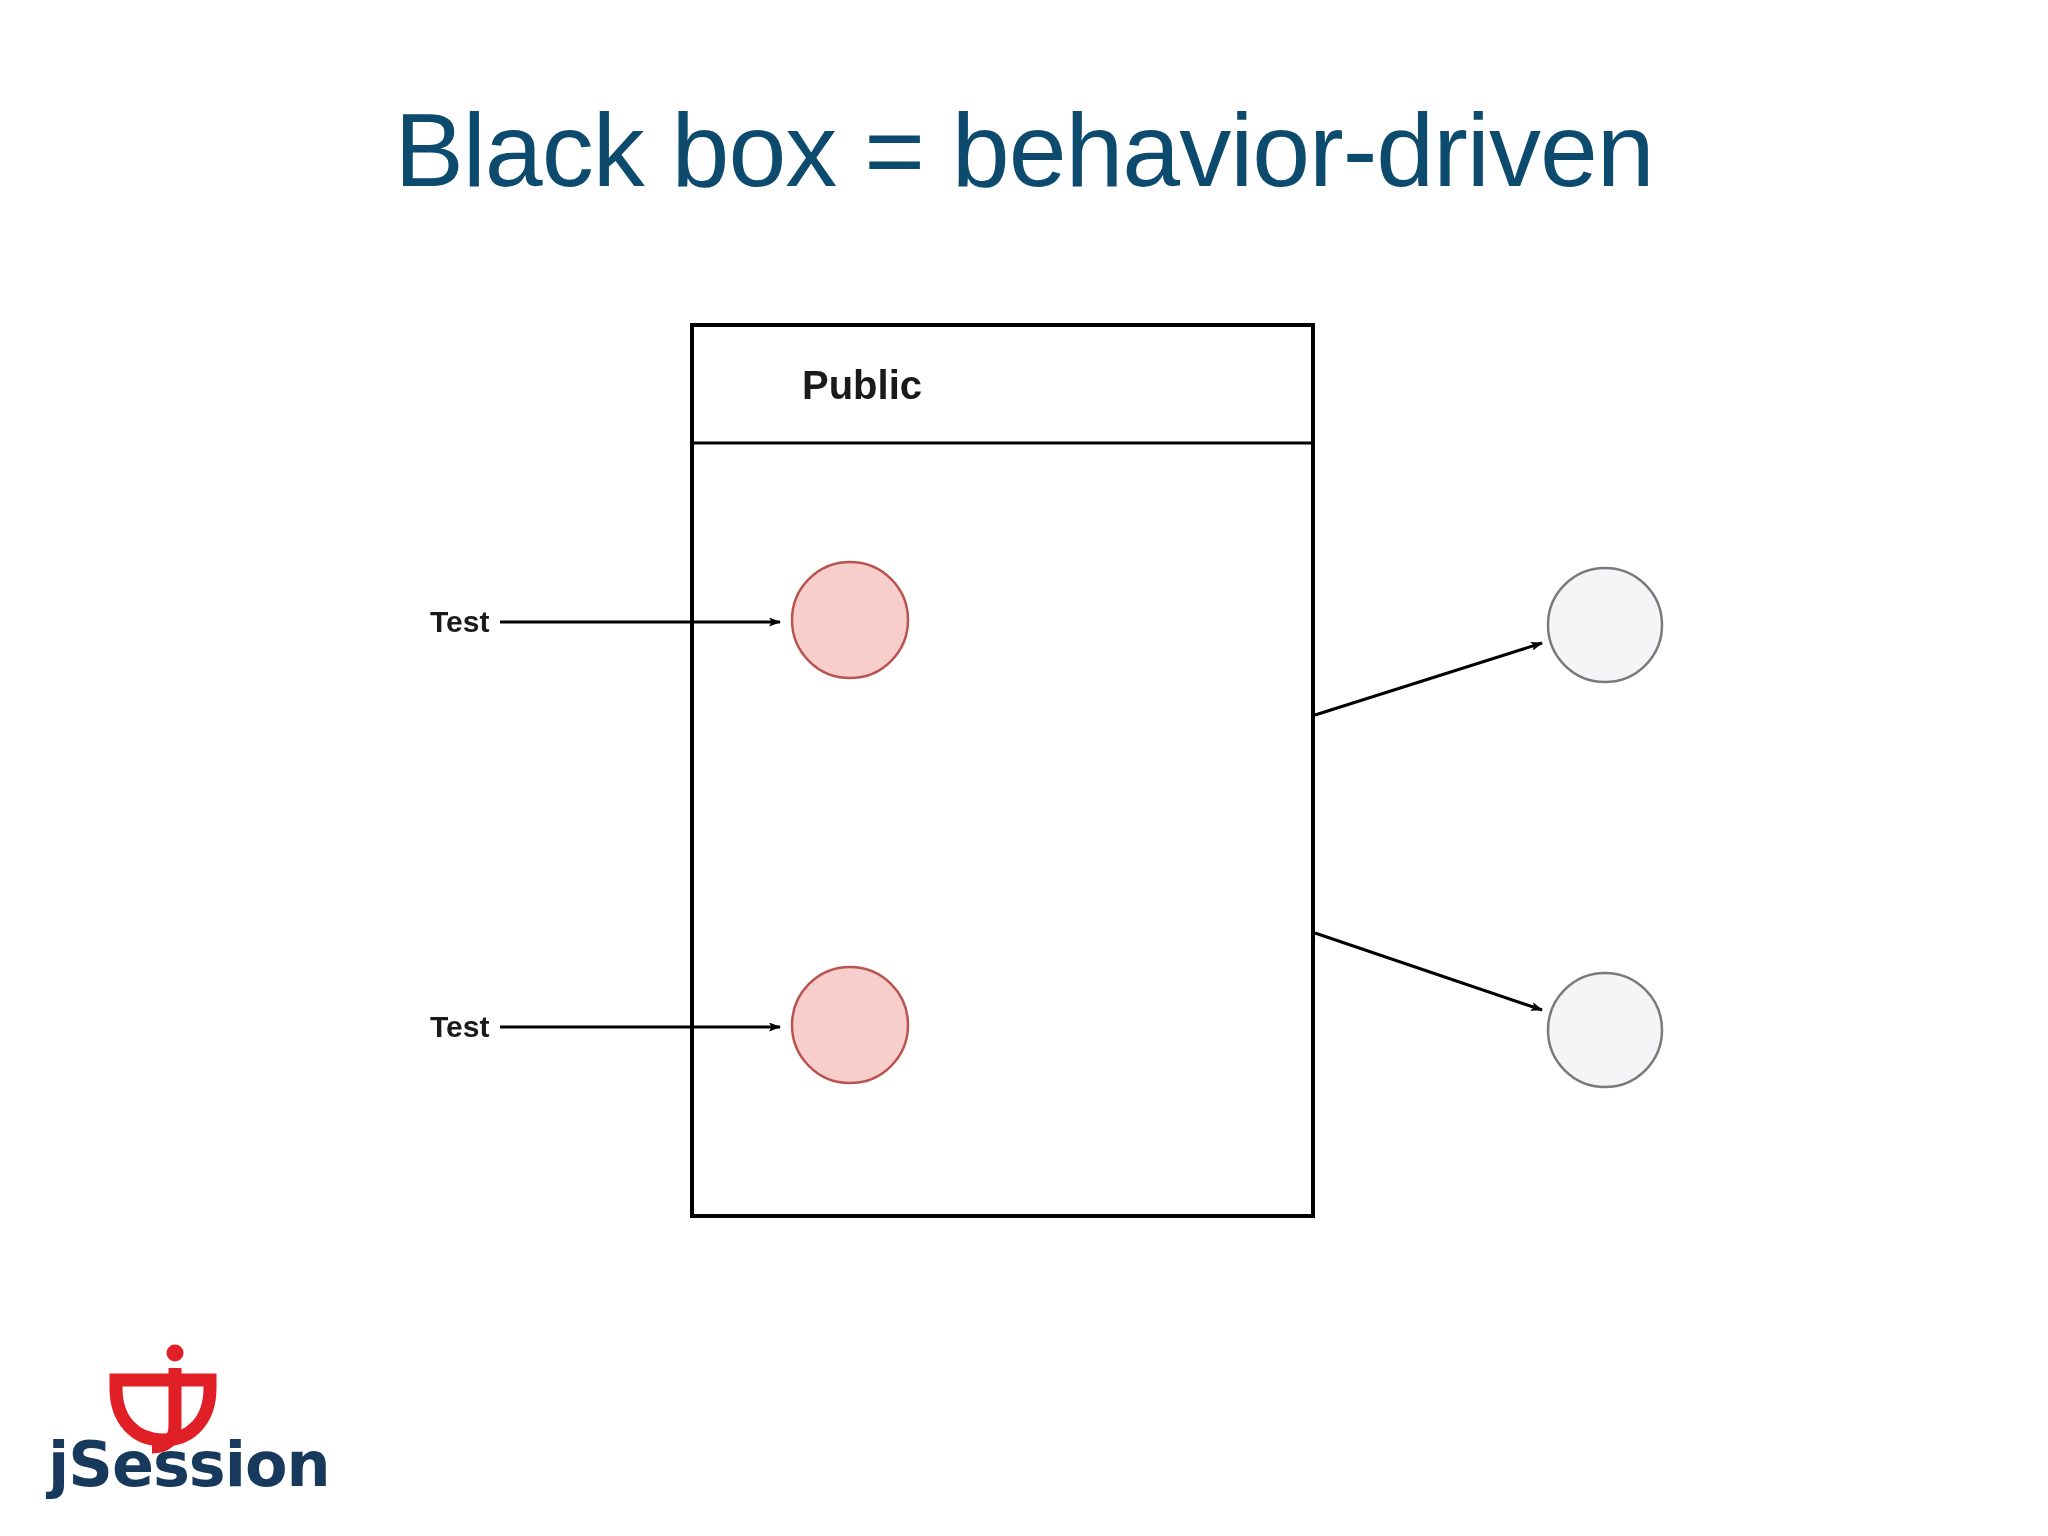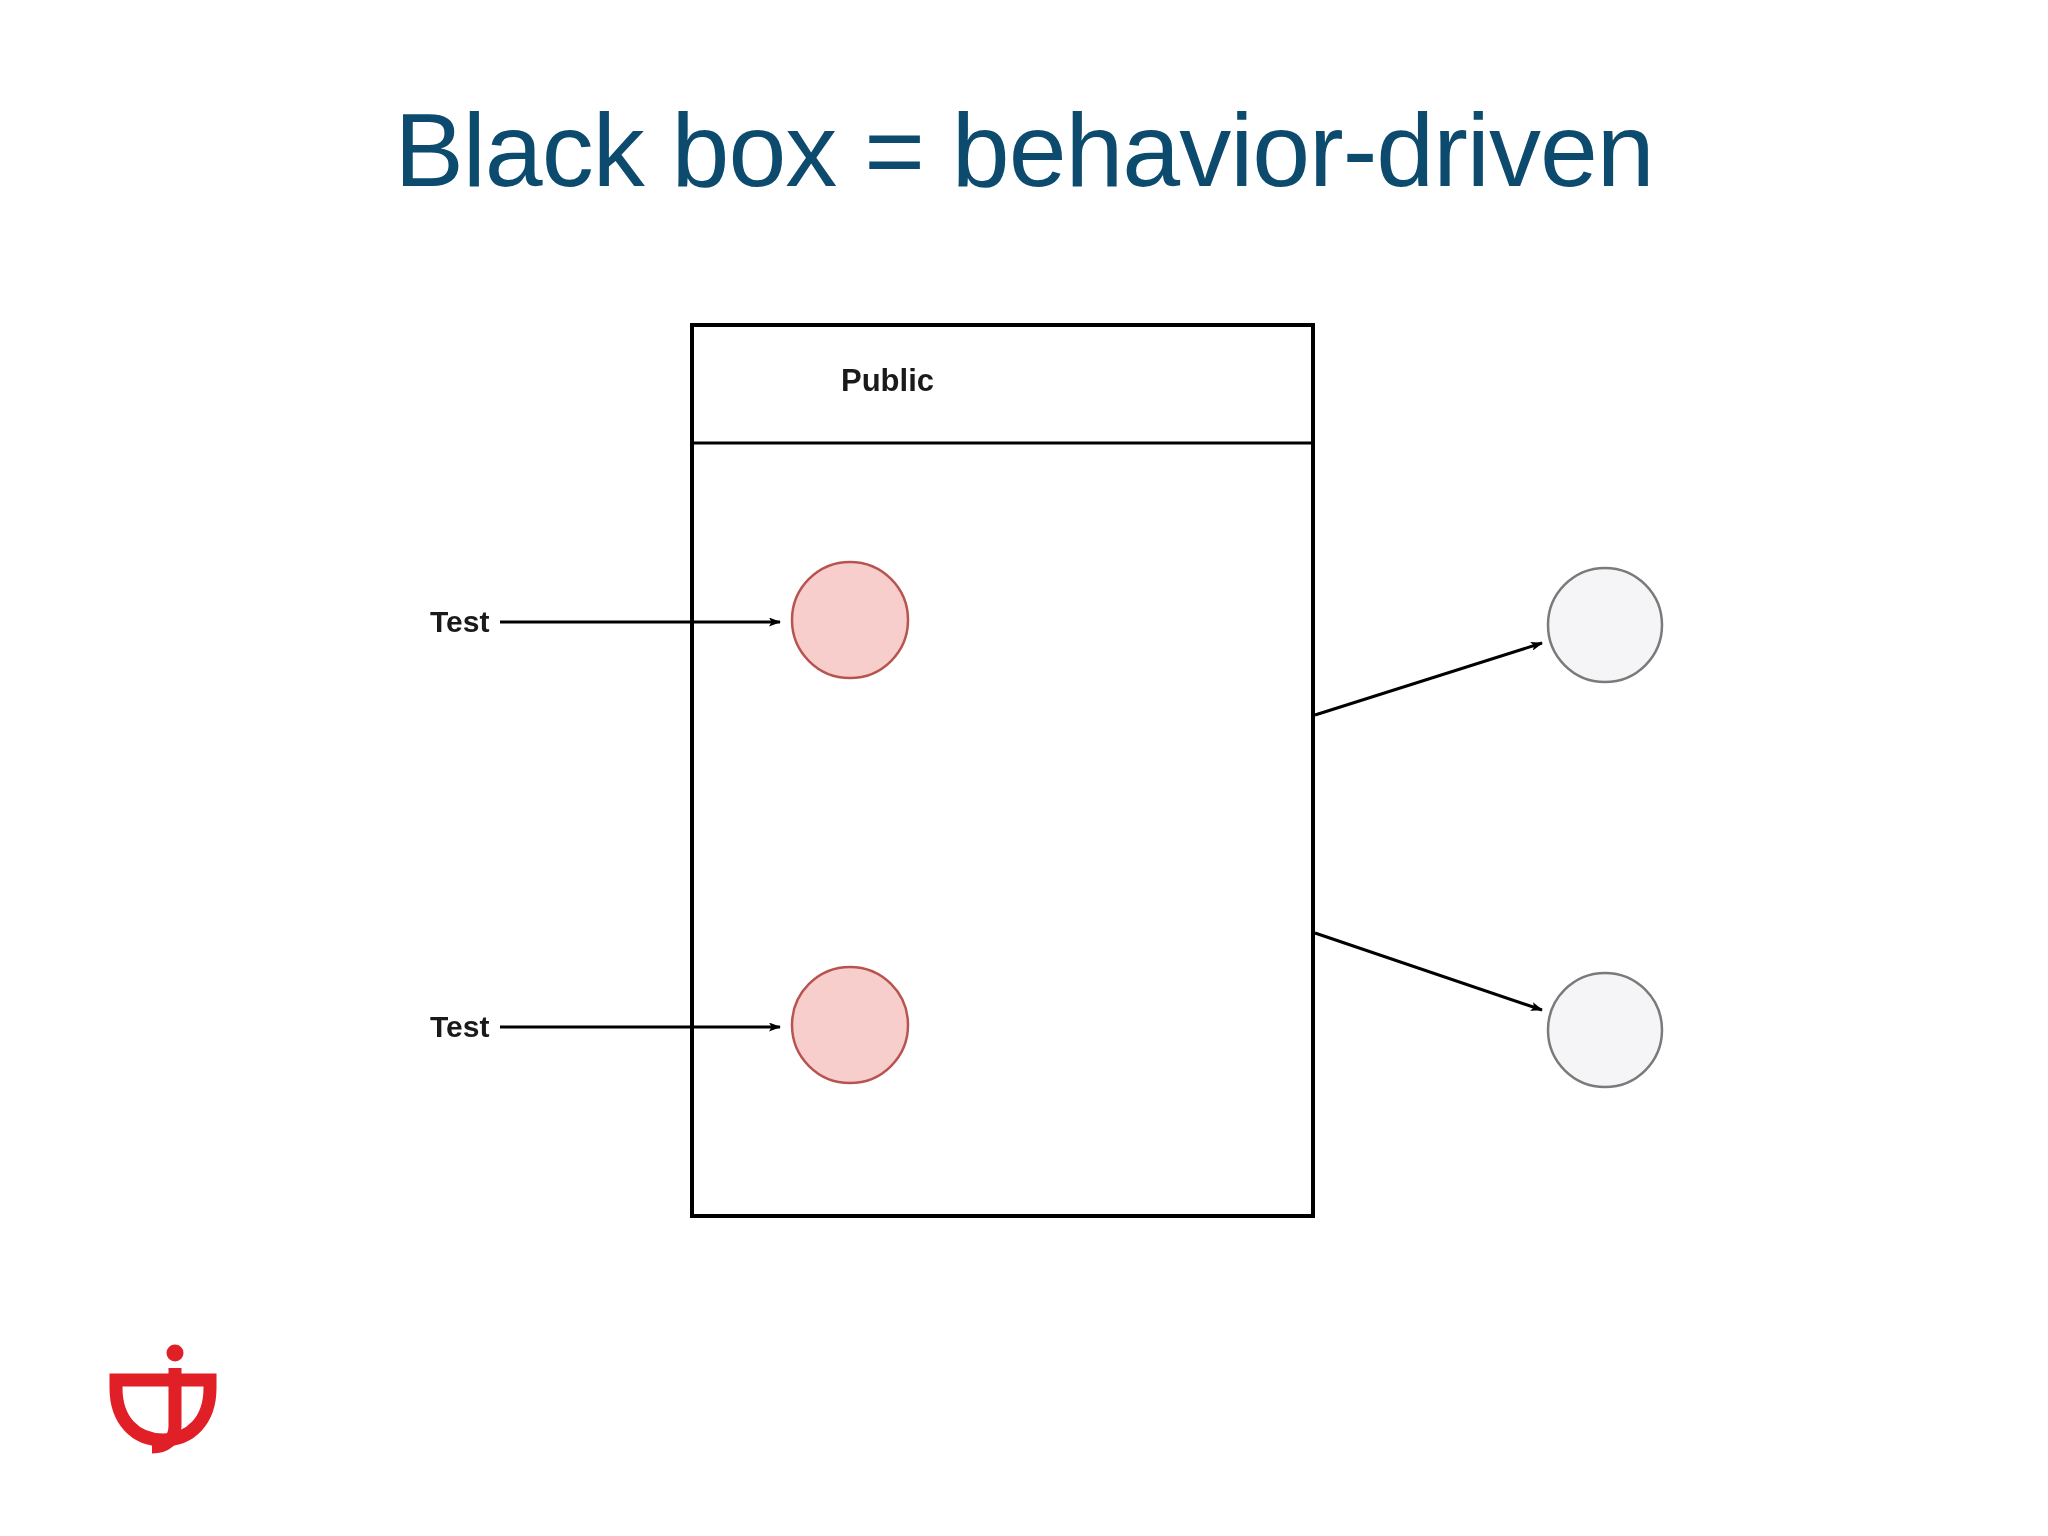--- a/index.html
+++ b/index.html
@@ -47,23 +47,22 @@
   
   .diagram-label {
     position: absolute;
     font-family: "Liberation Sans", sans-serif;
     color: #1a1a1a;
     white-space: nowrap;
   }
   #public-label {
     left: 802px;
     top: 363px;
-    font-size: 31px;
+    font-size: 40px;
     font-weight: bold;
-    margin-left: 39px;
   }
   #test-label-top {
     left: 430px;
     top: 605px;
     font-size: 30px;
     font-weight: bold;
   }
   #test-label-bottom {
     left: 430px;
     top: 1010px;
@@ -142,15 +141,16 @@
 
   <div id="logo">
     <svg id="logo-mark" viewBox="0 0 120 112" xmlns="http://www.w3.org/2000/svg">
 
       <circle cx="72" cy="9" r="8.5" fill="#e01f26"></circle>
 
       <path d="M13 36 H107 V44 C107 76 88 96 60 96 C32 96 13 76 13 44 Z" fill="none" stroke="#e01f26" stroke-width="13"></path>
 
       <path d="M72 24 V82 C72 96 62 103 49 103" fill="none" stroke="#e01f26" stroke-width="13" stroke-linecap="butt"></path>
     </svg>
+    <div id="logo-wordmark">jSession</div>
   </div>
 
 </div>
 
 </body></html>

